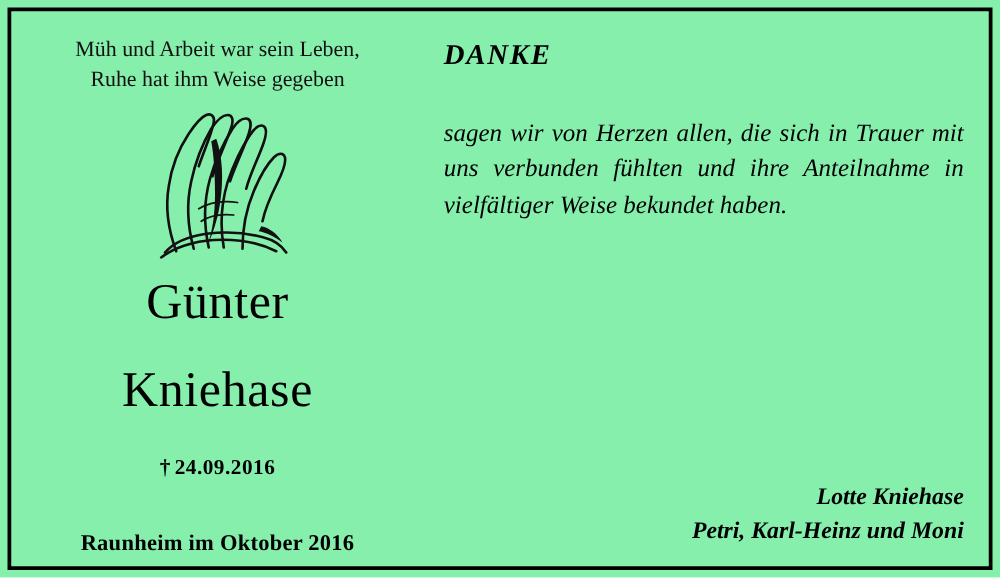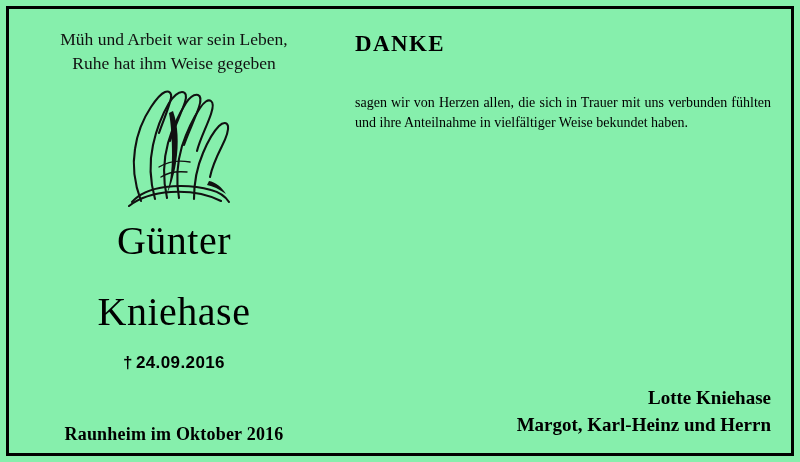--- a/index.html
+++ b/index.html
@@ -77,24 +77,24 @@
     letter-spacing: 0.5px;
     margin-top: 8px;
   }
   .deceased-name .line2 {
     display: block;
     margin-top: 24px;
   }
 
   .death-date {
     text-align: center;
-    font-family: Liberation Sans, sans-serif;
+    font-family: Liberation Serif, serif;
     font-weight: bold;
     font-size: 17px;
-    margin-top: 17px;
+    margin-top: 28px;
     letter-spacing: 0.4px;
   }
   .death-date .cross {
     font-size: 17px;
     margin-right: 3px;
   }
 
   .place-date {
     position: absolute;
     left: 0;
@@ -106,31 +106,32 @@
     font-size: 18px;
     letter-spacing: 0.2px;
   }
 
   
   .right-col {
     flex: 1 1 auto;
     position: relative;
     box-sizing: border-box;
     padding: 22px 20px 26px 16px;
+    font-style: italic;
   }
   .danke {
     font-family: "Liberation Serif", serif;
     font-weight: bold;
     font-size: 23px;
     letter-spacing: 1.4px;
     margin-bottom: 36px;
   }
   .body-text {
     font-family: "Liberation Serif", serif;
-    font-size: 14px;
+    font-size: 20px;
     line-height: 1.42;
     text-align: justify;
   }
   .body-text p {
     margin: 0;
   }
   .body-text p.justify-block {
     text-align: justify;
     text-align-last: left;
   }
@@ -199,19 +200,19 @@
 
       <div class="right-col">
         <div class="danke">DANKE</div>
 
         <div class="body-text">
           <p class="justify-block">sagen wir von Herzen allen, die sich in Trauer mit uns verbunden fühlten und ihre Anteilnahme in vielfältiger Weise bekundet haben.</p>
         </div>
 
         <div class="signoff">
           <div>Lotte Kniehase</div>
-          <div>Margot, Karl-Heinz und Herrn</div>
+          <div>Petri, Karl-Heinz und Moni</div>
         </div>
       </div>
 
     </div>
   </div>
 </div>
 
 </body></html>

